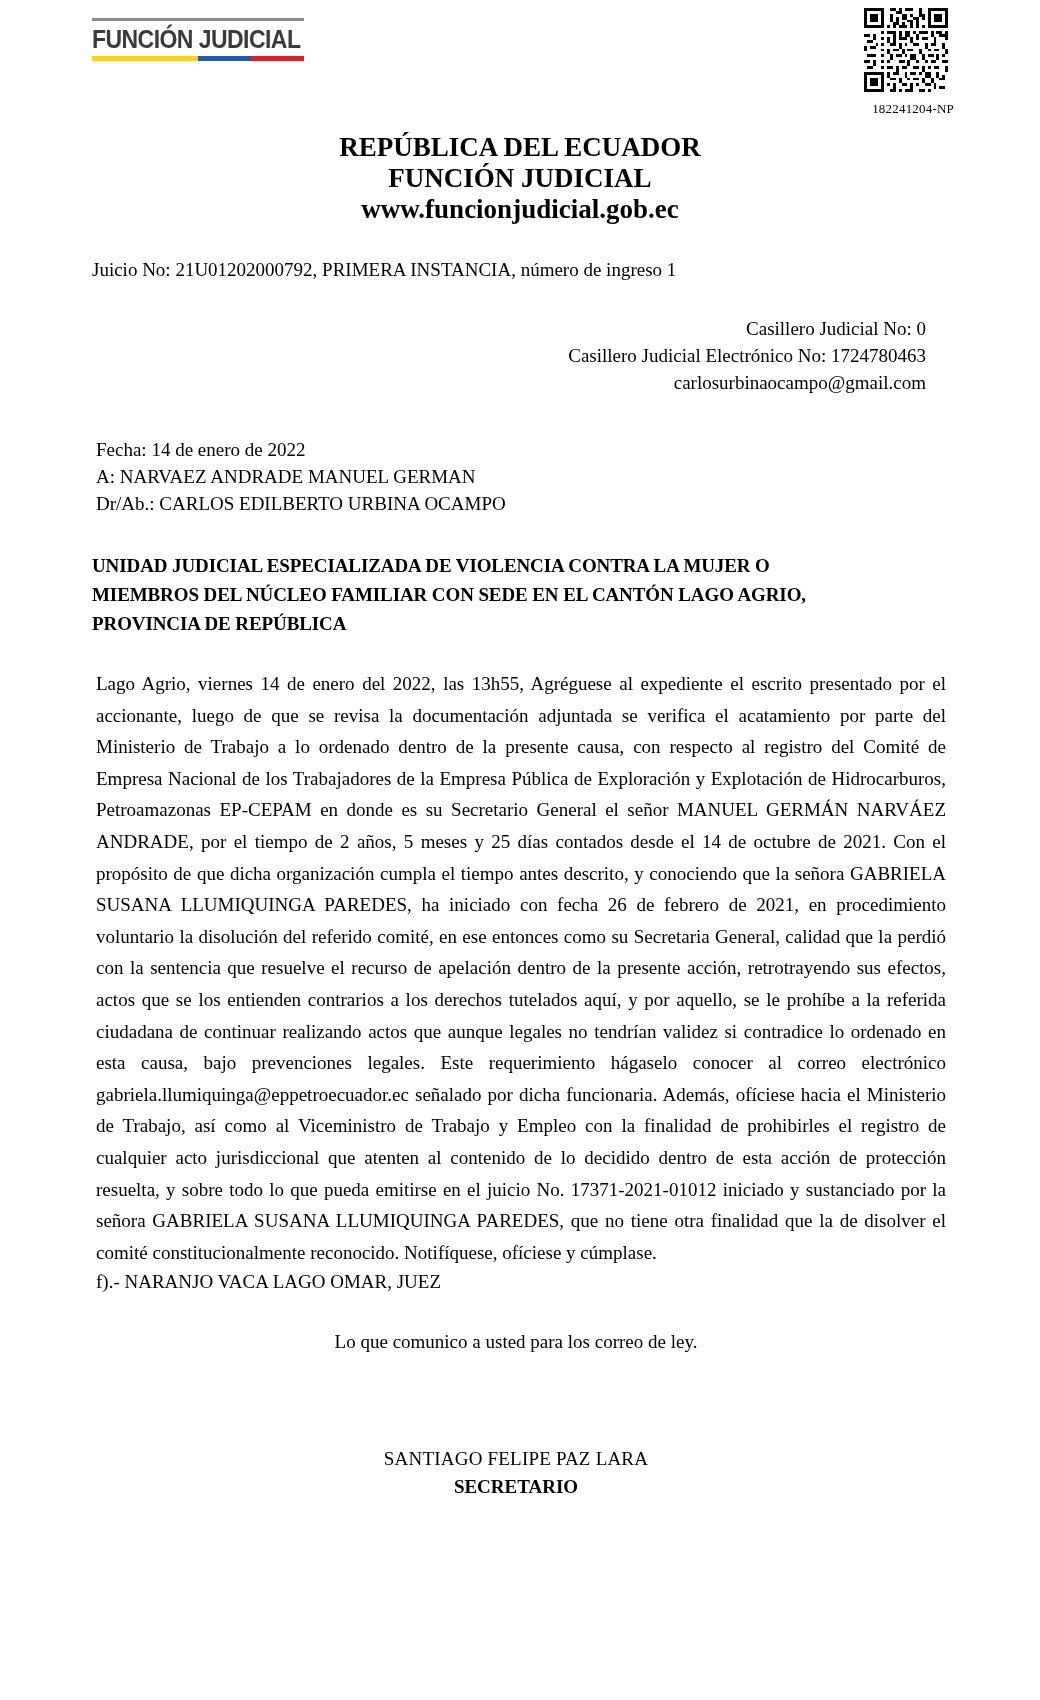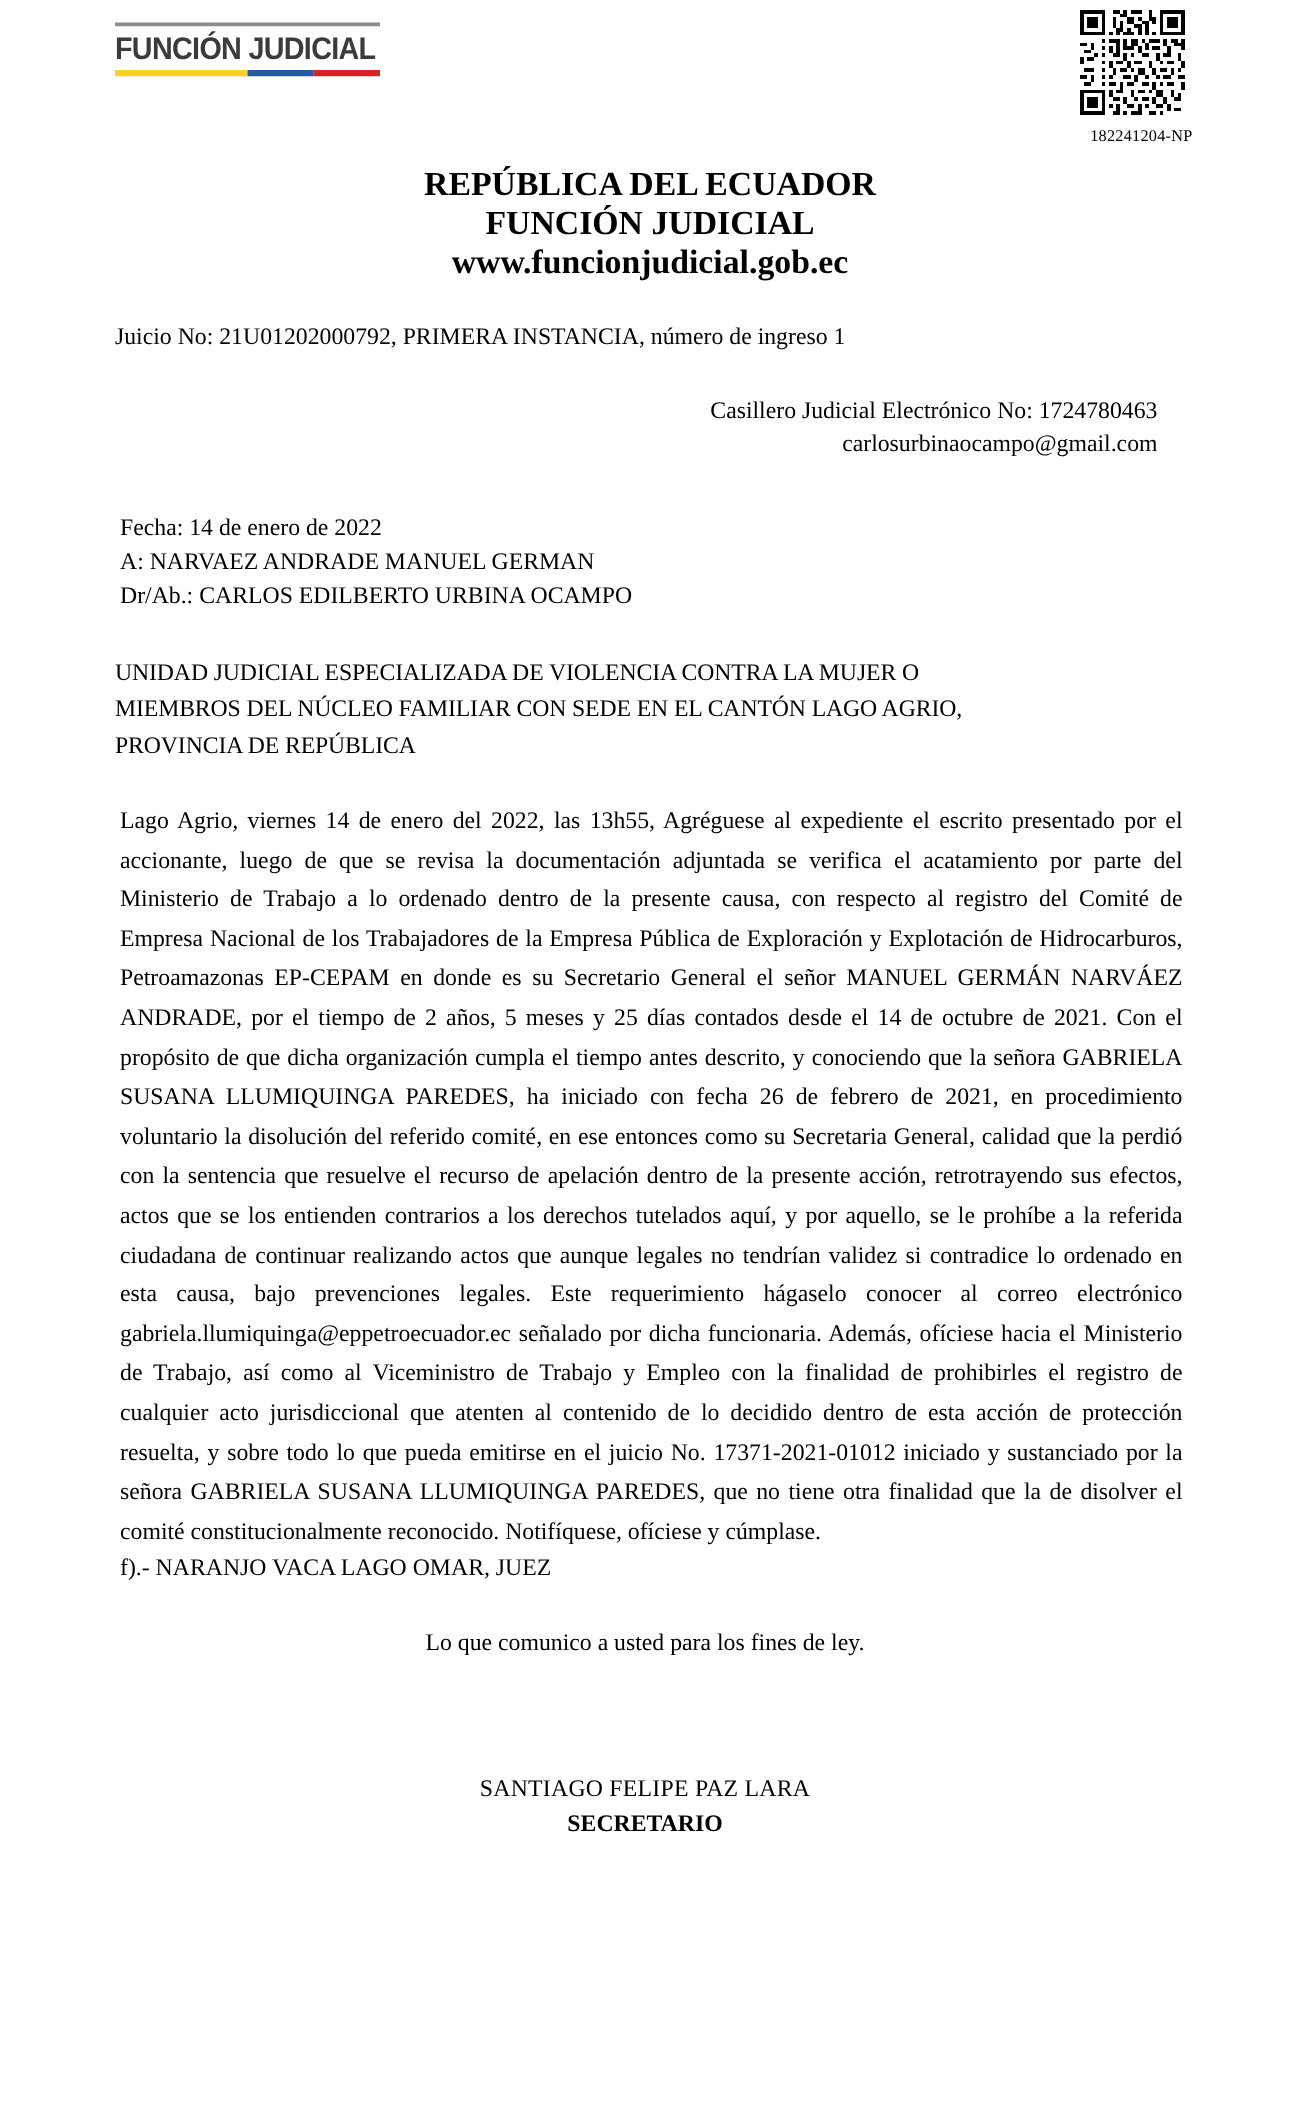--- a/index.html
+++ b/index.html
@@ -110,21 +110,21 @@
     padding-right: 22px;
   }
   .fecha-block {
     margin-top: 40px;
     font-size: 19px;
     line-height: 27px;
     padding-left: 4px;
   }
   .unidad {
     margin-top: 34px;
-    font-weight: 400;
+    font-weight: 700;
     font-size: 19px;
     line-height: 29px;
     letter-spacing: -0.1px;
     padding-left: 0px;
   }
   .en-juicio {
     margin-top: 34px;
     font-size: 19px;
     line-height: 26px;
     padding-left: 4px;
@@ -333,20 +333,21 @@
     <div>REPÚBLICA DEL ECUADOR</div>
     <div>FUNCIÓN JUDICIAL</div>
     <div>www.funcionjudicial.gob.ec</div>
   </div>
 
   <div class="content">
 
     <div class="line-juicio">Juicio No:  21U01202000792, PRIMERA INSTANCIA, número de ingreso 1</div>
 
     <div class="casillero">
+      <div>Casillero Judicial No: 0</div>
       <div>Casillero Judicial Electrónico No: 1724780463</div>
       <div>carlosurbinaocampo@gmail.com</div>
     </div>
 
     <div class="fecha-block">
       <div>Fecha: 14 de enero de 2022</div>
       <div>A: NARVAEZ ANDRADE MANUEL GERMAN</div>
       <div>Dr/Ab.: CARLOS EDILBERTO URBINA OCAMPO</div>
     </div>
 
@@ -354,21 +355,21 @@
       <div>UNIDAD JUDICIAL ESPECIALIZADA DE VIOLENCIA CONTRA LA MUJER O</div>
       <div>MIEMBROS DEL NÚCLEO FAMILIAR CON SEDE EN EL CANTÓN LAGO AGRIO,</div>
       <div>PROVINCIA DE REPÚBLICA</div>
     </div>
 
 
     <div class="resolucion">Lago Agrio, viernes 14 de enero del 2022, las 13h55, Agréguese al expediente el escrito presentado por el accionante, luego de que se revisa la documentación adjuntada se verifica el acatamiento por parte del Ministerio de Trabajo a lo ordenado dentro de la presente causa, con respecto al registro del Comité de Empresa Nacional de los Trabajadores de la Empresa Pública de Exploración y Explotación de Hidrocarburos, Petroamazonas EP-CEPAM en donde es su Secretario General el señor MANUEL GERMÁN NARVÁEZ ANDRADE, por el tiempo de 2 años, 5 meses y 25 días contados desde el 14 de octubre de 2021. Con el propósito de que dicha organización cumpla el tiempo antes descrito, y conociendo que la señora GABRIELA SUSANA LLUMIQUINGA PAREDES, ha iniciado con fecha 26 de febrero de 2021, en procedimiento voluntario la disolución del referido comité, en ese entonces como su Secretaria General, calidad que la perdió con la sentencia que resuelve el recurso de apelación dentro de la presente acción, retrotrayendo sus efectos, actos que se los entienden contrarios a los derechos tutelados aquí, y por aquello, se le prohíbe a la referida ciudadana de continuar realizando actos que aunque legales no tendrían validez si contradice lo ordenado en esta causa, bajo prevenciones legales. Este requerimiento hágaselo conocer al correo electrónico gabriela.llumiquinga@eppetroecuador.ec señalado por dicha funcionaria. Además, ofíciese hacia el Ministerio de Trabajo, así como al Viceministro de Trabajo y Empleo con la finalidad de prohibirles el registro de cualquier acto jurisdiccional que atenten al contenido de lo decidido dentro de esta acción de protección resuelta, y sobre todo lo que pueda emitirse en el juicio No. 17371-2021-01012 iniciado y sustanciado por la señora GABRIELA SUSANA LLUMIQUINGA PAREDES, que no tiene otra finalidad que la de disolver el comité constitucionalmente reconocido. Notifíquese, ofíciese y cúmplase.</div>
 
     <div class="firma-juez">f).- NARANJO VACA LAGO OMAR, JUEZ</div>
 
-    <div class="comunico">Lo que comunico a usted para los fines de ley.</div>
+    <div class="comunico">Lo que comunico a usted para los correo de ley.</div>
 
     <div class="signature">
       <div class="name">SANTIAGO FELIPE PAZ LARA</div>
       <div class="role">SECRETARIO</div>
     </div>
 
   </div>
 </div>
 
 </body></html>

